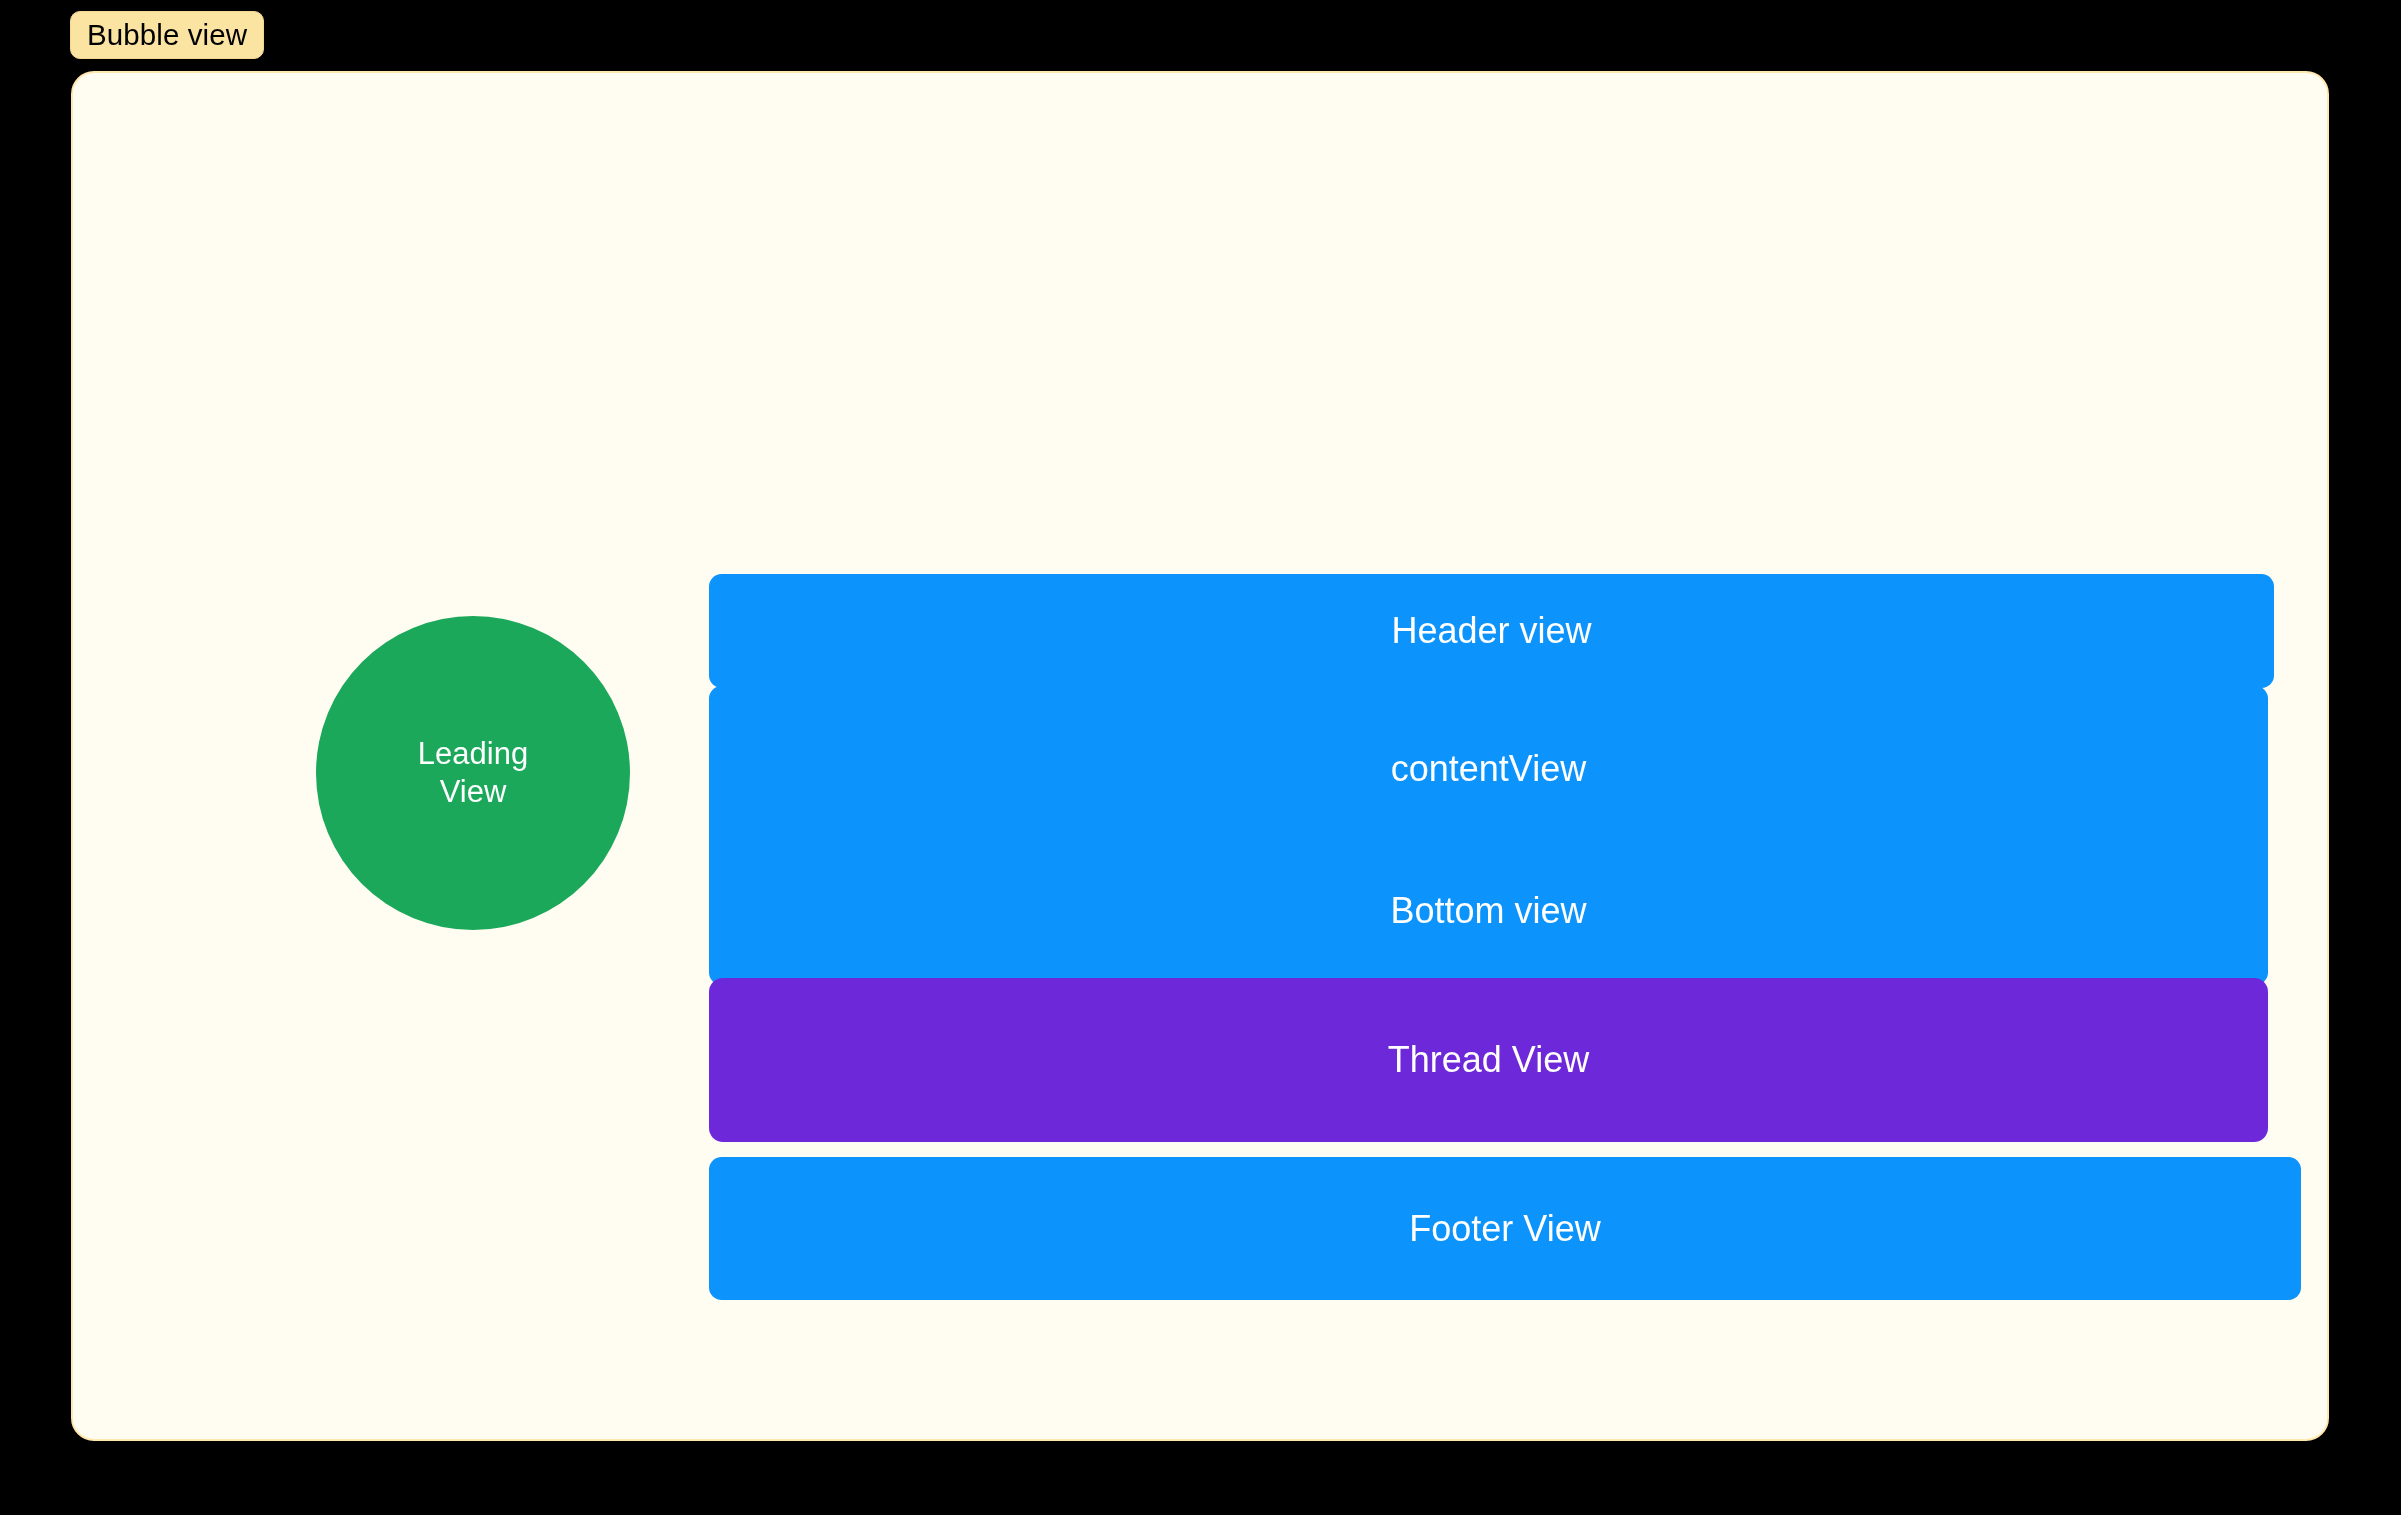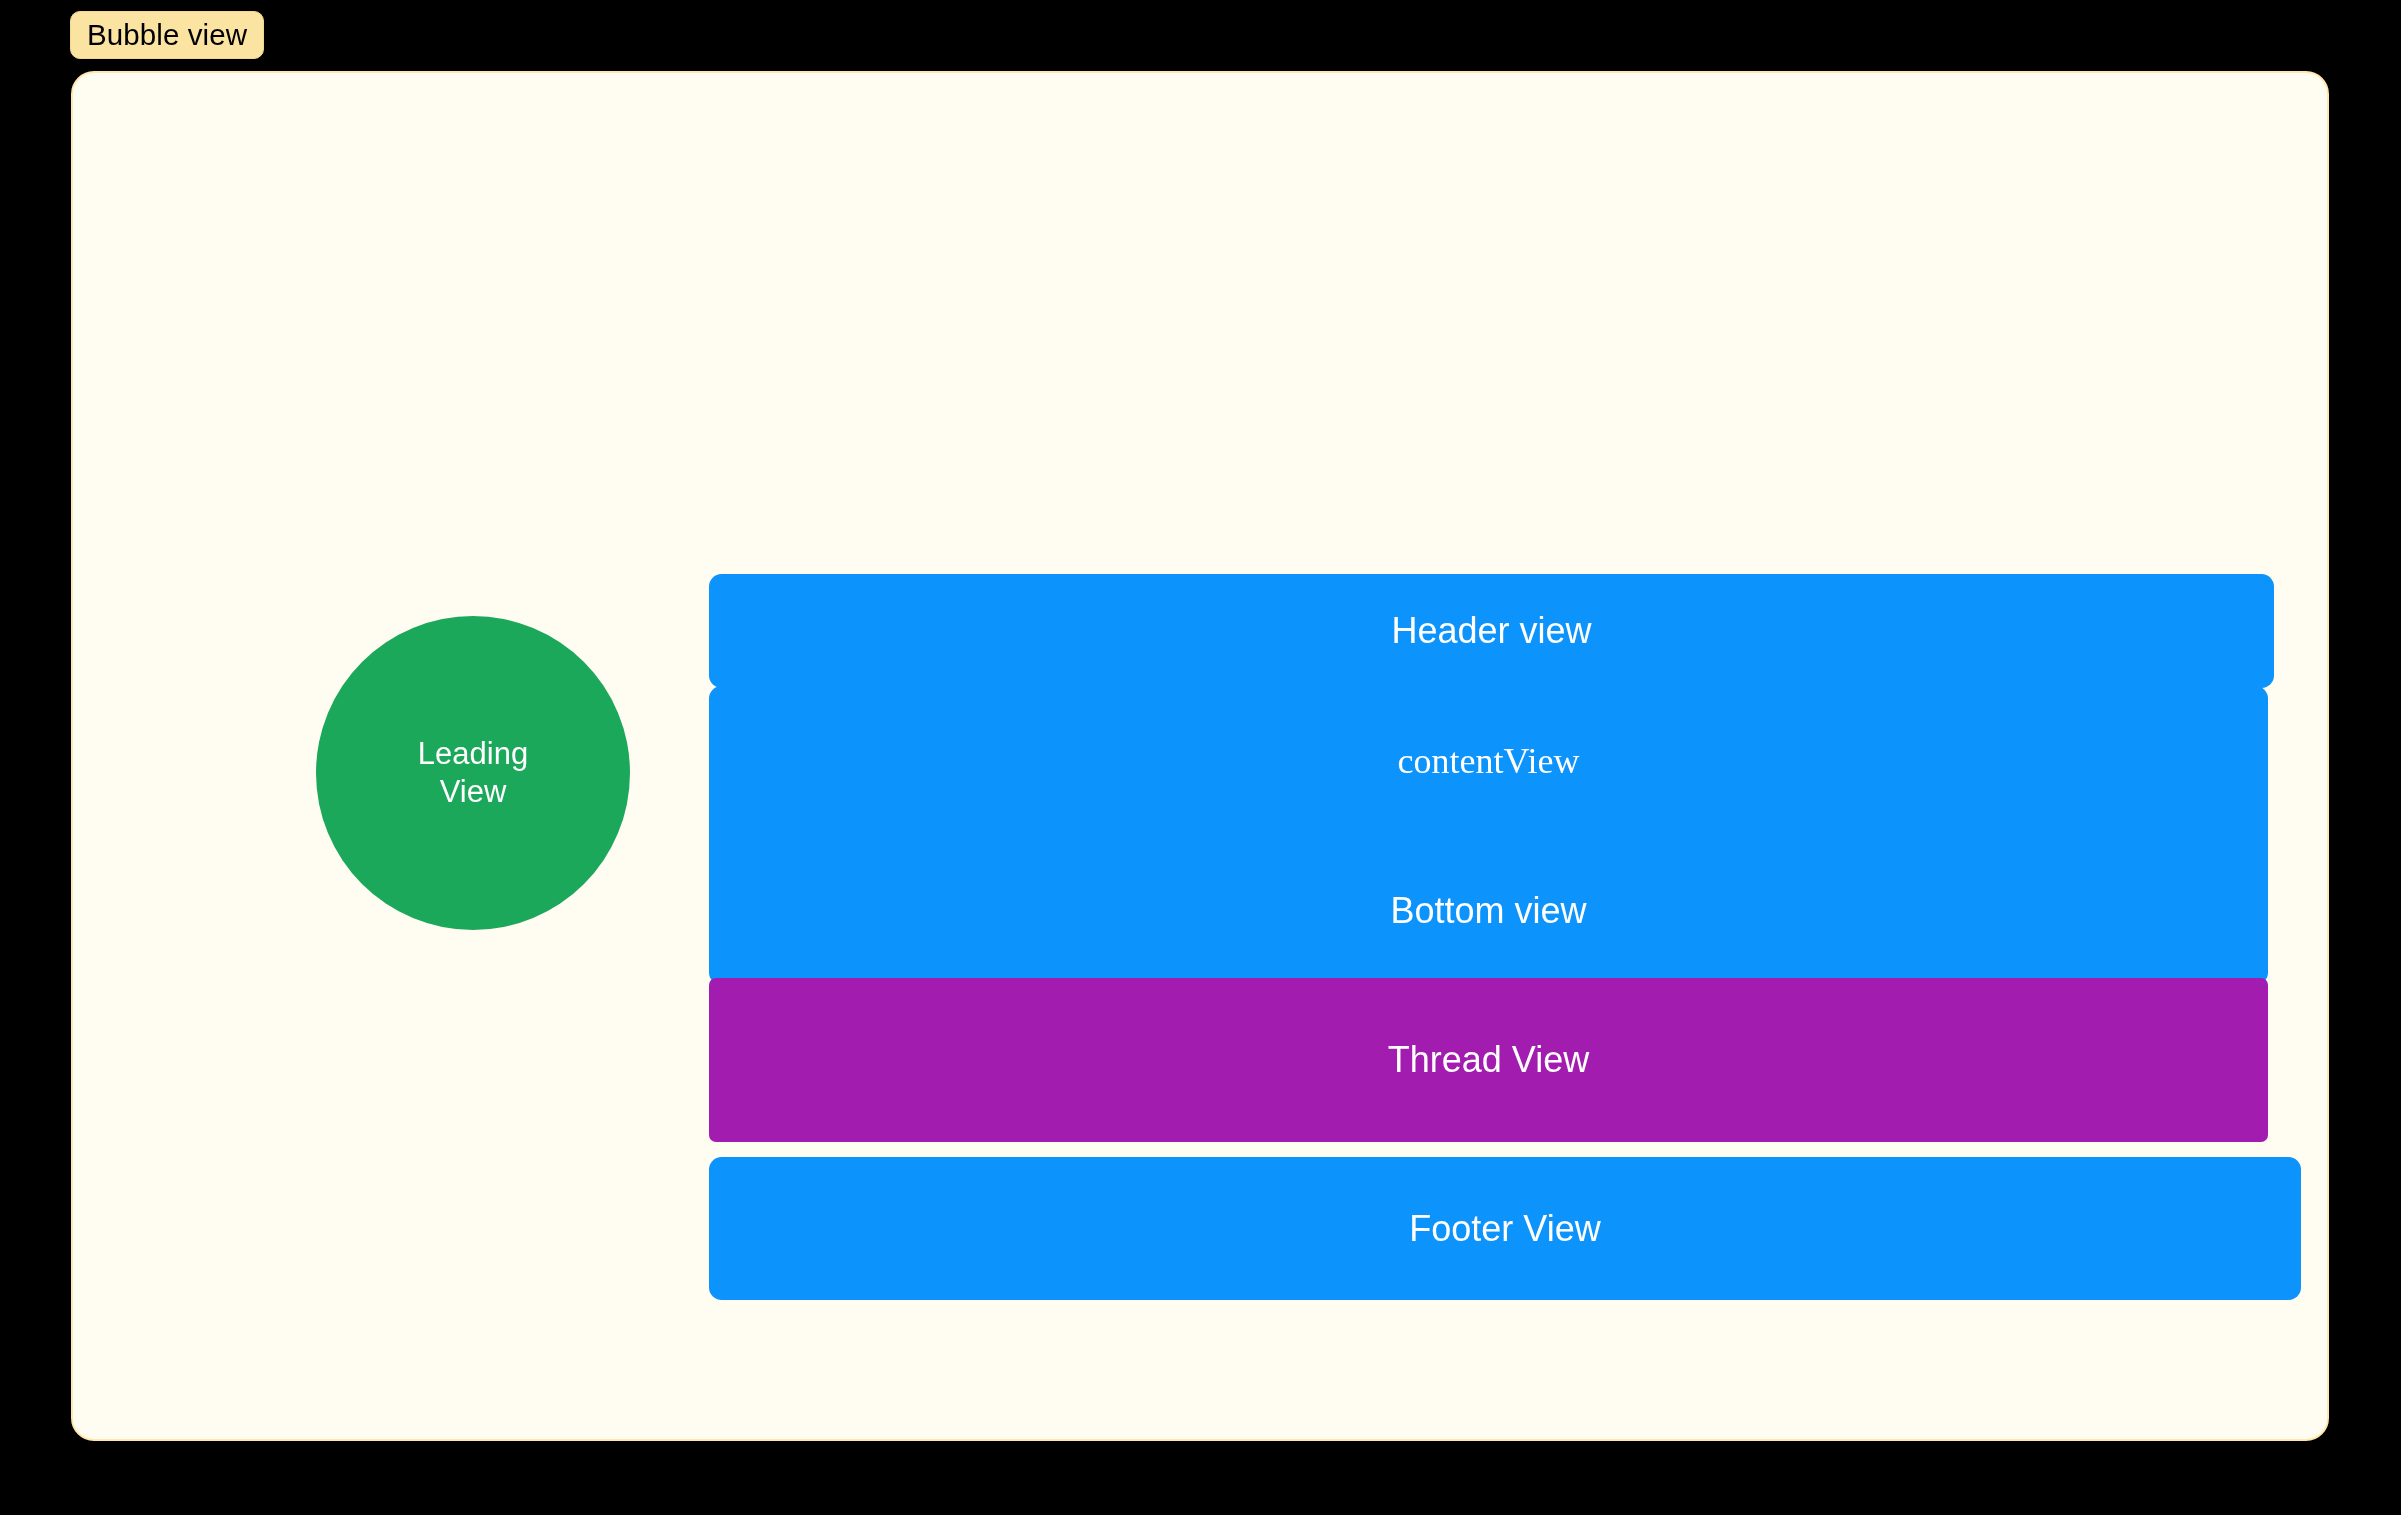--- a/index.html
+++ b/index.html
@@ -104,42 +104,41 @@
     top: 613px;
     width: 1559px;
     height: 299px;
     background: #0D93FC;
     border-radius: 12.5px;
     box-sizing: border-box;
   }
   .content-block .bar-content {
     position: absolute;
     left: 0;
-    top: 0;
+    top: 8px;
     width: 100%;
     height: 150px;
     background: transparent;
-    font-family: Liberation Serif, serif;
   }
   .content-block .bar-bottom {
     position: absolute;
     left: 0;
     top: 150px;
     width: 100%;
     height: 149px;
     background: transparent;
   }
 
   .bar-thread {
     left: 636px;
     top: 905px;
     width: 1559px;
     height: 164px;
-    background: #a21caf;
-    border-radius: 7px;
+    background: #6d28d9;
+    border-radius: 14px;
   }
 
   .bar-footer {
     left: 636px;
     top: 1071px;
     width: 1592px;
     height: 143px;
     background: #0D93FC;
     border-radius: 12.5px;
     margin-top: 13px;

